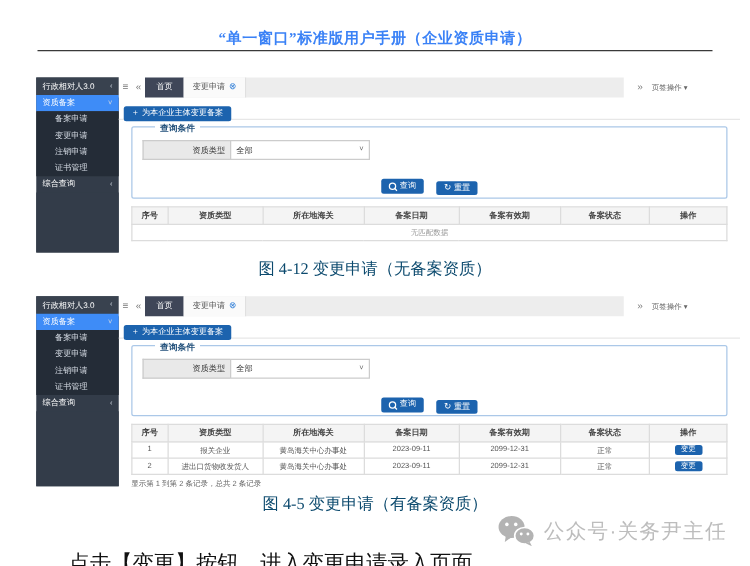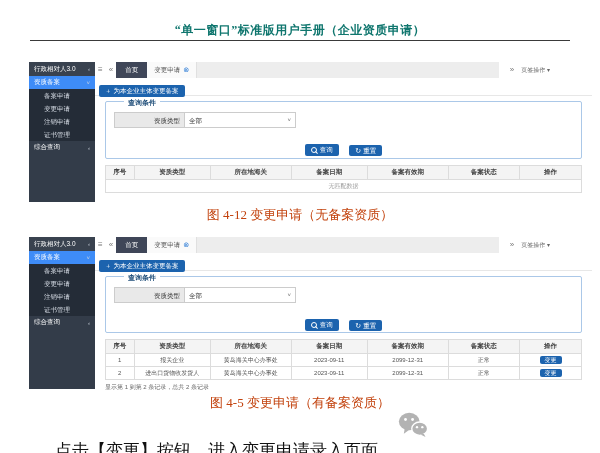--- a/index.html
+++ b/index.html
@@ -1,22 +1,22 @@
 <!DOCTYPE html>
 <html><head>
 <meta charset="utf-8">
 <style>
   html,body{margin:0;padding:0;}
   body{width:600px;height:453px;background:#ffffff;position:relative;overflow:hidden;
        font-family:"Liberation Sans",sans-serif;-webkit-font-smoothing:antialiased;}
   .doc-title{position:absolute;top:22px;left:0;width:600px;text-align:center;
-       font-family:"Liberation Serif",serif;font-weight:700;font-size:12px;color:#0f766e;letter-spacing:.5px;}
+       font-family:"Liberation Serif",serif;font-weight:700;font-size:12px;color:#3b82f6;letter-spacing:.5px;}
   .doc-rule{position:absolute;top:40px;left:30px;right:30px;border-bottom:1.5px solid #3a3a3a;}
   .caption{position:absolute;left:0;width:600px;text-align:center;
-       font-family:"Liberation Serif",serif;font-size:13px;color:#c2410c;}
+       font-family:"Liberation Serif",serif;font-size:13px;color:#0c4a6e;}
   #caption1{top:206px;}
   #caption2{top:394px;}
   .body-text{position:absolute;top:439px;left:55px;font-family:"Liberation Serif",serif;
        font-size:17px;color:#111;}
   .watermark{position:absolute;top:412px;left:398px;display:flex;align-items:center;gap:7px;
        color:#bdbdbd;font-size:16.5px;letter-spacing:1px;}
   
   .shot{position:absolute;left:29px;width:563px;display:flex;background:#fff;}
   #shot1{top:62px;height:140px;}
   #shot2{top:237px;height:152px;}
@@ -296,13 +296,14 @@
   <svg class="wechat-svg" width="30" height="25" viewBox="0 0 36 30">
     <ellipse cx="13.5" cy="11.5" rx="12.5" ry="10.5" fill="#b3b3b3"></ellipse>
     <polygon points="8,20 7,26 14,21" fill="#b3b3b3"></polygon>
     <circle cx="9" cy="9" r="1.7" fill="#ffffff"></circle>
     <circle cx="17.5" cy="9" r="1.7" fill="#ffffff"></circle>
     <ellipse cx="26" cy="20" rx="9.5" ry="8" fill="#b3b3b3" stroke="#ffffff" stroke-width="1.6"></ellipse>
     <polygon points="31,26 33,30 27,27" fill="#b3b3b3"></polygon>
     <circle cx="22.8" cy="18.2" r="1.4" fill="#ffffff"></circle>
     <circle cx="29.2" cy="18.2" r="1.4" fill="#ffffff"></circle>
   </svg>
+  <span>公众号·关务尹主任</span>
 </div>
 
 </body></html>

